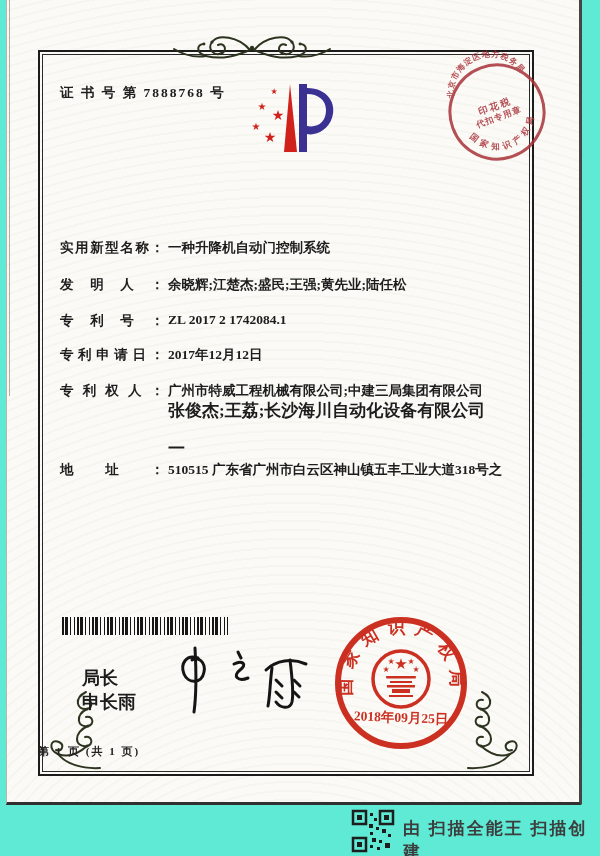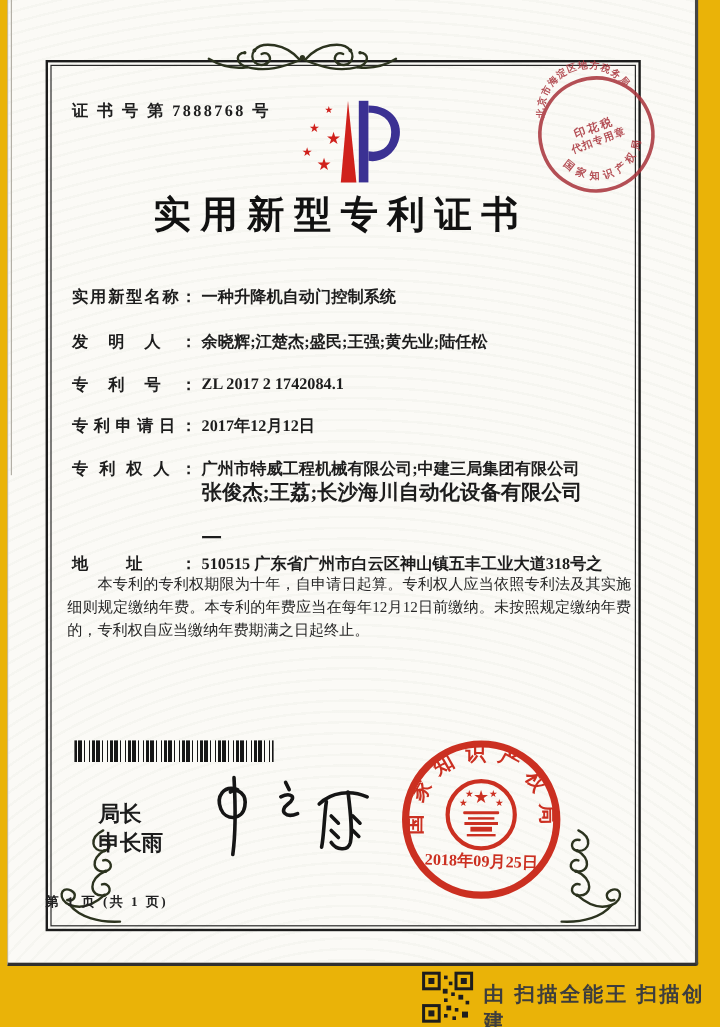--- a/index.html
+++ b/index.html
@@ -1,16 +1,16 @@
 <!DOCTYPE html>
 <html><head>
 <meta charset="utf-8">
 <style>
   html,body{margin:0;padding:0;background:#ffffff;}
-  #canvas{position:relative;width:600px;height:856px;overflow:hidden;background:#eab308;
+  #canvas{position:relative;width:600px;height:856px;overflow:hidden;background:#5eead4;
           font-family:"Liberation Serif", serif;color:#232323;}
   
   #paper{position:absolute;left:6px;top:-4px;width:572px;height:806px;background:#fbfaf6;
          border-right:3px solid #454545;border-bottom:3px solid #303030;border-left:1px solid #b9b5ac;
          border-bottom-right-radius:2px;}
   #paper-texture{position:absolute;inset:0;pointer-events:none;
          background:repeating-radial-gradient(circle at 50% 130%, rgba(150,165,140,.05) 0 2px, transparent 2px 9px);}
   
   #cert-border{position:absolute;left:38px;top:50px;width:492px;height:722px;border:2px solid #1c1c1c;}
   #cert-border::after{content:"";position:absolute;inset:2px;border:1px solid #2a2a2a;}
@@ -110,21 +110,20 @@
         <textPath href="#stampTop" startOffset="50%" text-anchor="middle">北京市海淀区地方税务局</textPath>
       </text>
       <text font-size="8.5" font-weight="bold" fill="#a8323a" letter-spacing="4">
         <textPath href="#stampBot" startOffset="50%" text-anchor="middle">国家知识产权局</textPath>
       </text>
       <text x="54" y="51" font-size="9.5" font-weight="bold" fill="#a8323a" text-anchor="middle" letter-spacing="2">印花税</text>
       <text x="54" y="62" font-size="8.5" font-weight="bold" fill="#a8323a" text-anchor="middle" letter-spacing="1">代扣专用章</text>
     </g>
   </svg>
 
-  <div class="abs" id="title">实用新型专利证书</div>
 
   <div class="f-row" style="top:239px;">
     <span class="f-label">实用新型名称：</span><span class="f-value">一种升降机自动门控制系统</span>
   </div>
   <div class="f-row" style="top:276px;">
     <span class="f-label">发明人：</span><span class="f-value">余晓辉;江楚杰;盛民;王强;黄先业;陆任松</span>
   </div>
   <div class="f-row" style="top:312px;">
     <span class="f-label">专利号：</span><span class="f-value">ZL 2017 2 1742084.1</span>
   </div>
@@ -134,21 +133,20 @@
   <div class="f-row" style="top:382px;">
     <span class="f-label">专利权人：</span><span class="f-value">广州市特威工程机械有限公司;中建三局集团有限公司</span>
   </div>
   <div class="f-cont" style="top:399px;">张俊杰;王荔;长沙海川自动化设备有限公司</div>
   <div class="f-row" style="top:420px;margin-top:41px;">
     <span class="f-label">地址：</span><span class="f-value">510515 广东省广州市白云区神山镇五丰工业大道318号之</span>
   </div>
   <div class="f-cont" style="top:437px;">一</div>
 
   <div class="abs" id="paragraphs">
-    <p>本专利的专利权期限为十年，自申请日起算。专利权人应当依照专利法及其实施细则规定缴纳年费。本专利的年费应当在每年12月12日前缴纳。未按照规定缴纳年费的，专利权自应当缴纳年费期满之日起终止。</p>
   </div>
 
   <div class="abs" id="barcode"></div>
 
   <div class="abs" id="director">
     <div>局长</div>
     <div>申长雨</div>
   </div>
 
   <svg class="abs" style="left:168px;top:642px;" width="145" height="78" viewBox="0 0 145 78">

